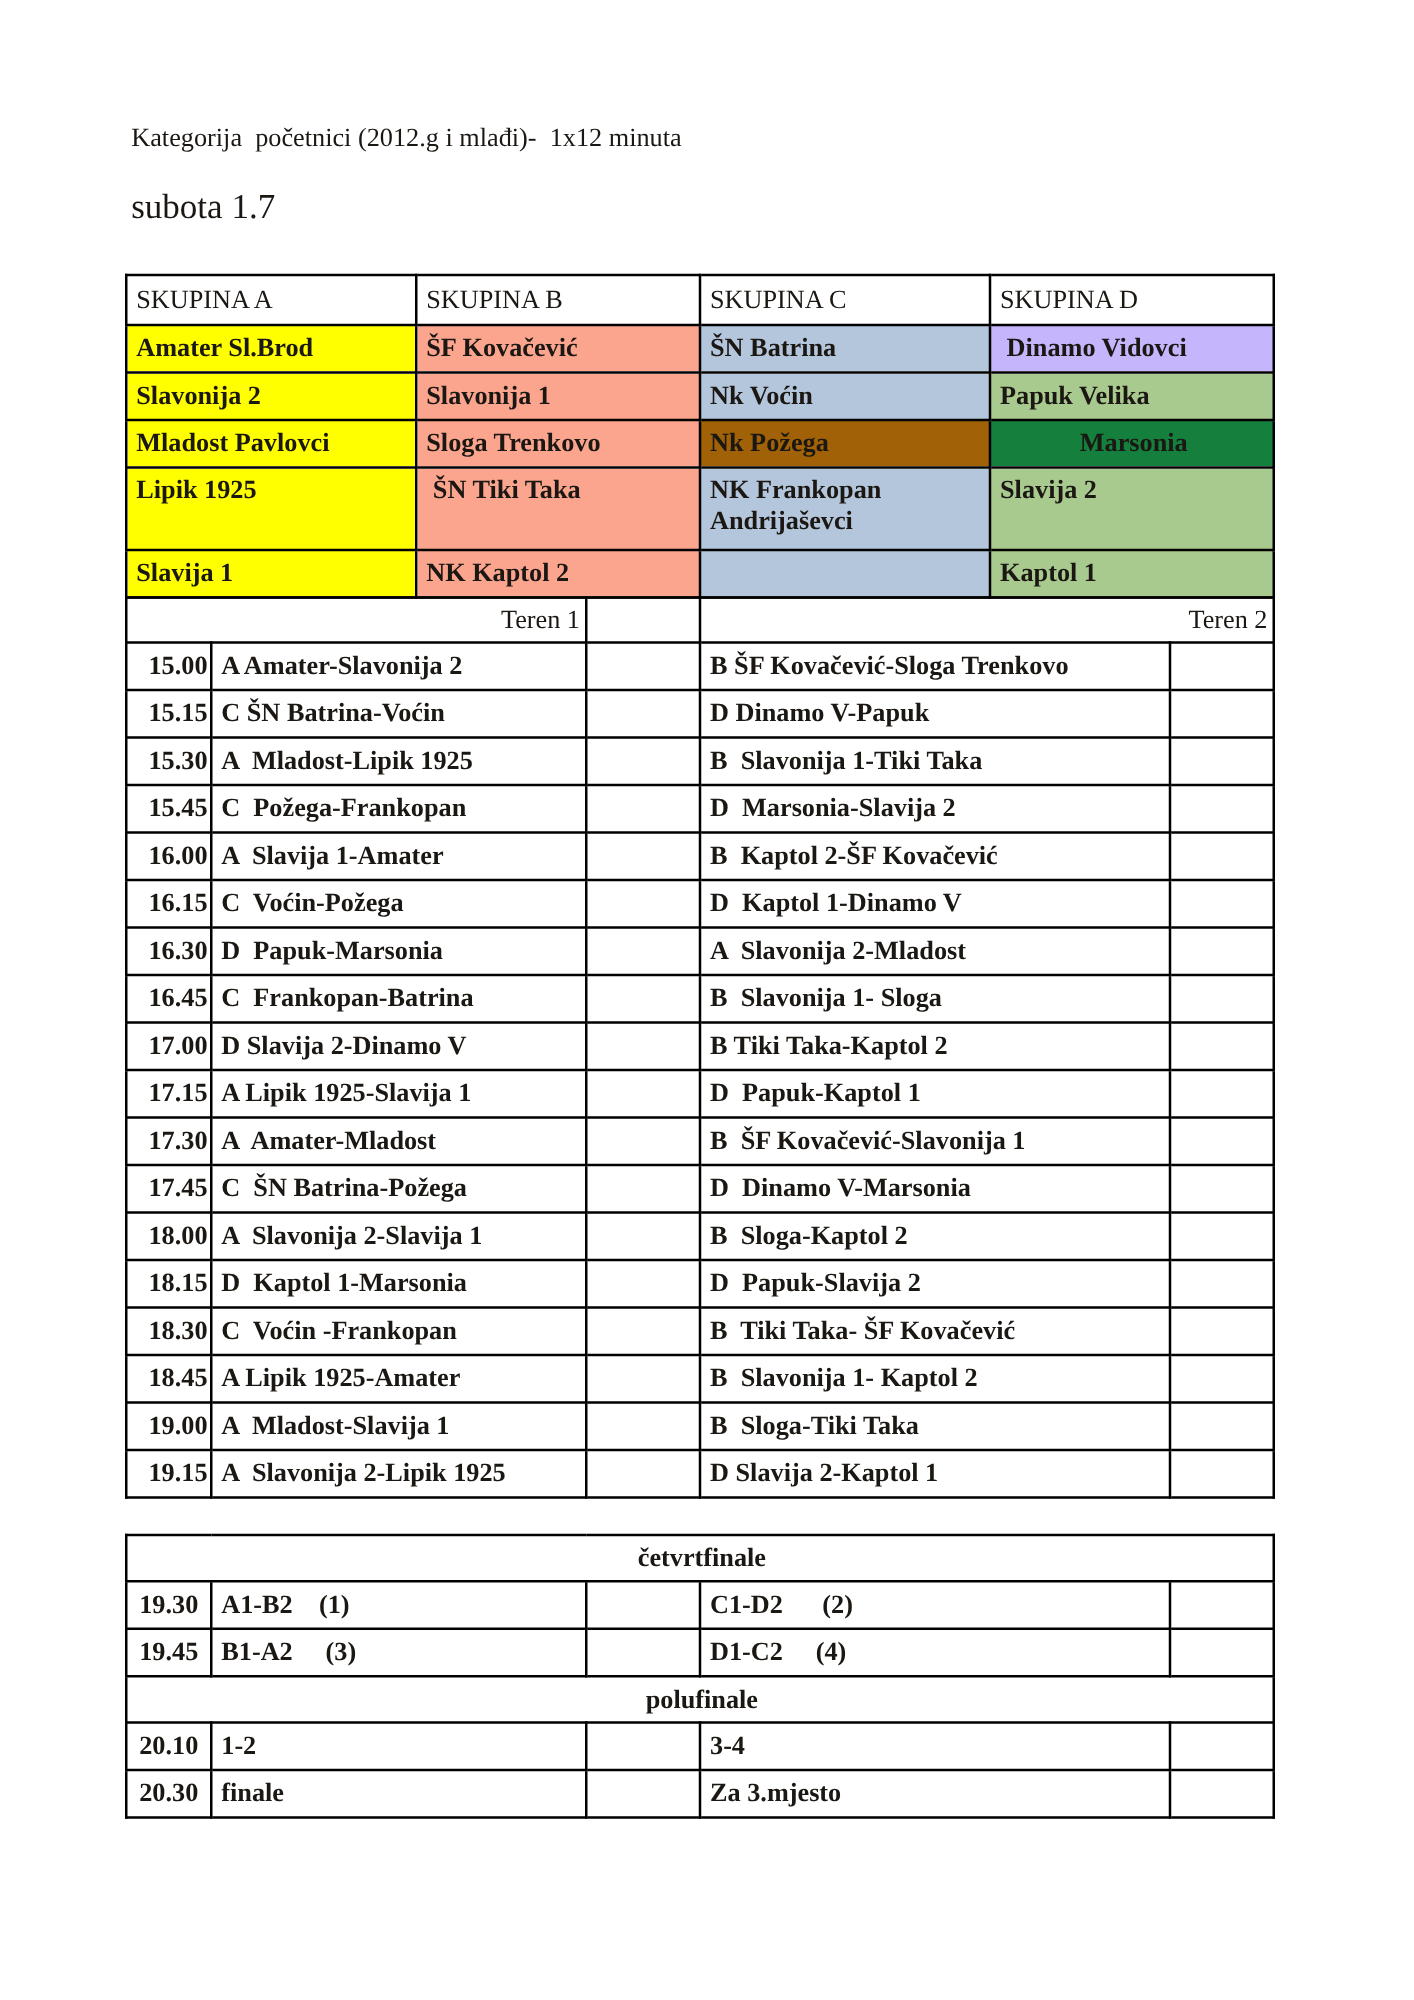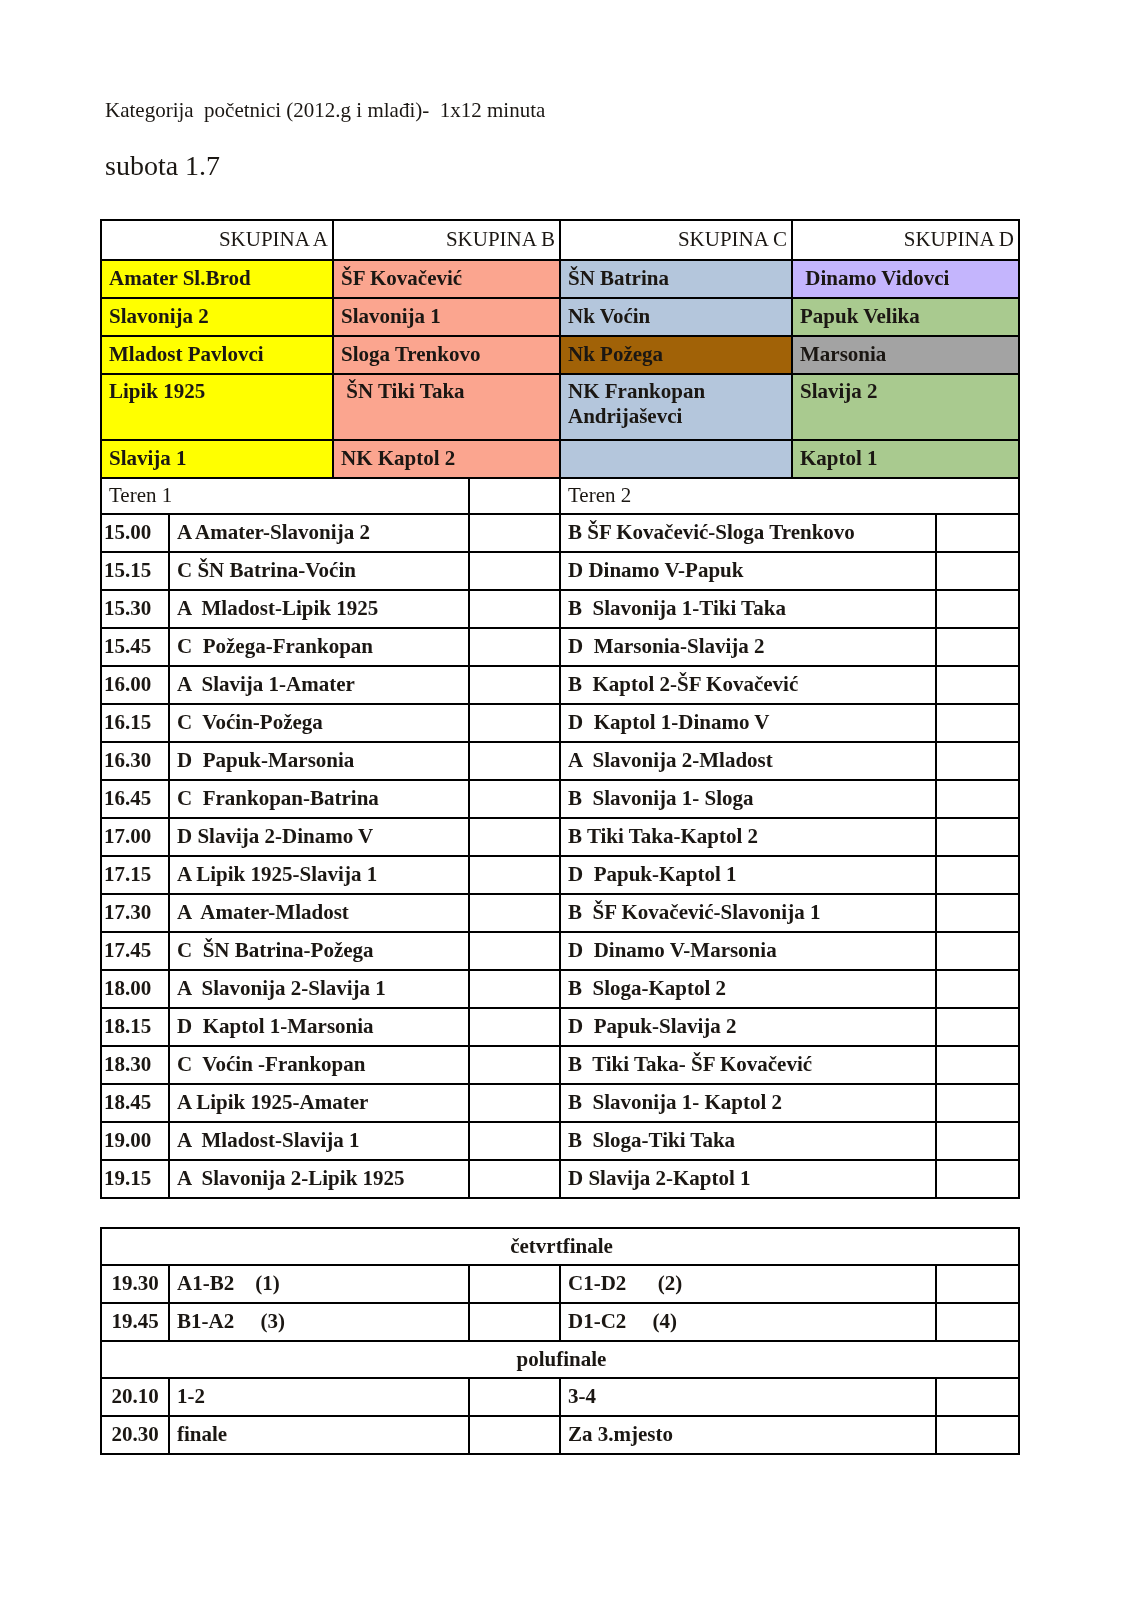--- a/index.html
+++ b/index.html
@@ -3,28 +3,28 @@
 <meta charset="utf-8">
 <style>
   html,body{margin:0;padding:0;background:#ffffff;}
   body{width:1131px;height:1600px;font-family:"Liberation Serif","DejaVu Serif",serif;color:#1b1713;}
   .page{padding:98px 0 0 100px;}
   .title{font-size:21px;white-space:pre-wrap;margin:0 0 27px 5px;}
   .date{font-size:28px;white-space:pre-wrap;margin:0 0 37px 5px;}
   table{border-collapse:collapse;table-layout:fixed;width:918px;}
   td{border:2px solid #000;font-size:21px;white-space:pre-wrap;overflow:hidden;padding:2px 4px 2px 7px;vertical-align:middle;line-height:1.2;}
   
-  .groups td.hdr{font-weight:normal;height:34px;background:#fff;text-align:right;}
+  .groups td.hdr{font-weight:normal;height:34px;background:#fff;}
   .groups td.team{font-weight:bold;height:32px;}
   .groups tr.tall td{height:58px;vertical-align:top;padding-top:4px;}
   
   .sched{margin-top:-2px;}
   .sched td{font-weight:bold;height:32px;}
-  .sched td.teren{font-weight:normal;text-align:left;height:30px;}
-  .sched td.time{text-align:left;padding-left:2px;padding-right:2px;margin-top:40px;}
+  .sched td.teren{font-weight:normal;text-align:right;height:30px;}
+  .sched td.time{text-align:right;padding-left:2px;padding-right:2px;margin-top:40px;}
   
   .playoff{margin-top:28px;}
   .playoff td{font-weight:bold;height:32px;}
   .playoff td.section{text-align:center;height:31px;}
   .playoff td.time{text-align:center;padding-left:2px;padding-right:2px;}
 </style>
 </head>
 <body>
 
 <div class="page">
@@ -55,21 +55,21 @@
     <tr>
       <td class="team" style="background-color: rgb(255, 255, 0);">Slavonija 2</td>
       <td class="team" style="background-color: rgb(251, 165, 143);">Slavonija 1</td>
       <td class="team" style="background-color: rgb(180, 198, 220);">Nk Voćin</td>
       <td class="team" style="background-color: rgb(169, 202, 143);">Papuk Velika</td>
     </tr>
     <tr>
       <td class="team" style="background-color: rgb(255, 255, 0);">Mladost Pavlovci</td>
       <td class="team" style="background-color: rgb(251, 165, 143);">Sloga Trenkovo</td>
       <td class="team" style="background-color: #a16207;">Nk Požega</td>
-      <td class="team" style="background-color: #a3a3a3;">Marsonia</td>
+      <td class="team" style="background-color: #15803d; text-align: center;">Marsonia</td>
     </tr>
     <tr class="tall">
       <td class="team" style="background-color: rgb(255, 255, 0);">Lipik 1925</td>
       <td class="team" style="background-color: rgb(251, 165, 143);"> ŠN Tiki Taka</td>
       <td class="team" style="background-color: rgb(180, 198, 220);">NK Frankopan Andrijaševci</td>
       <td class="team" style="background-color: rgb(169, 202, 143);">Slavija 2</td>
     </tr>
     <tr>
       <td class="team" style="background-color: rgb(255, 255, 0);">Slavija 1</td>
       <td class="team" style="background-color: rgb(251, 165, 143);">NK Kaptol 2</td>

